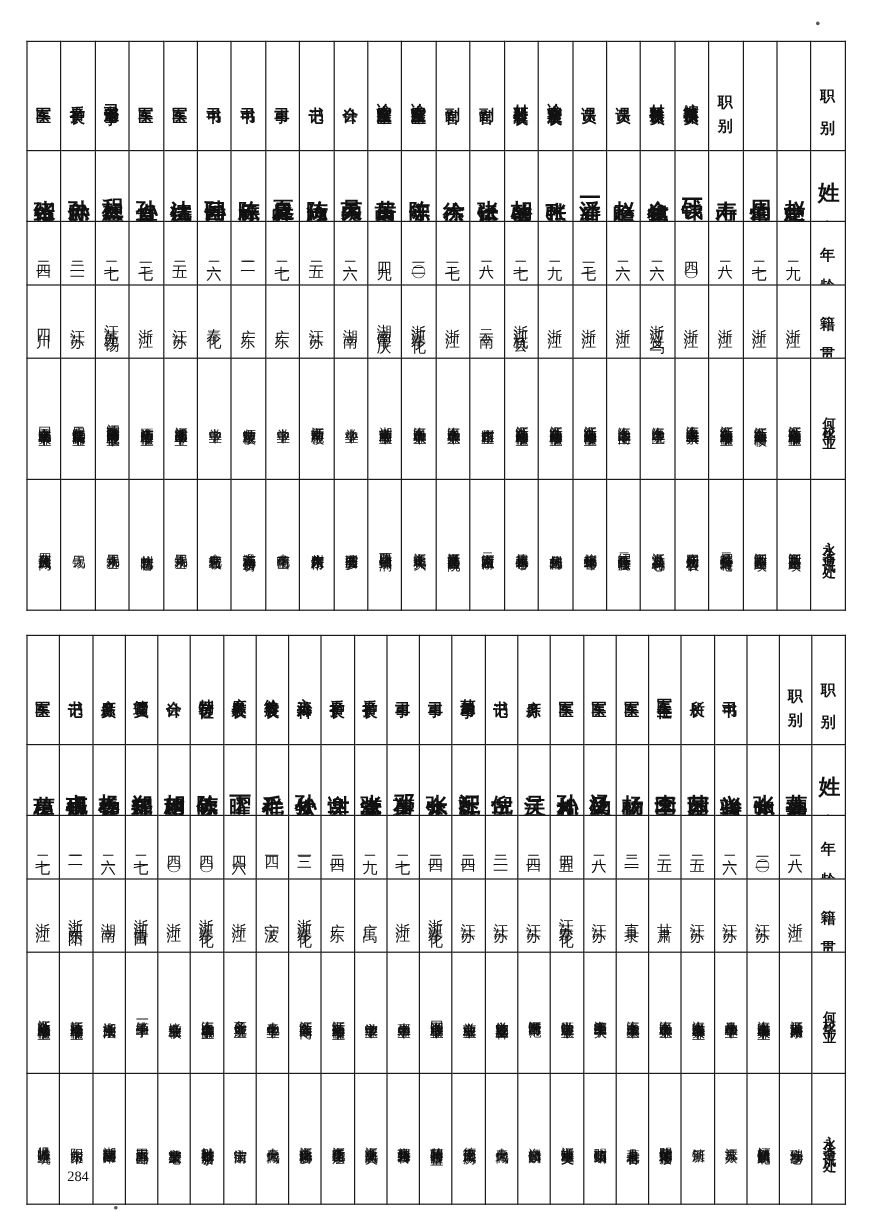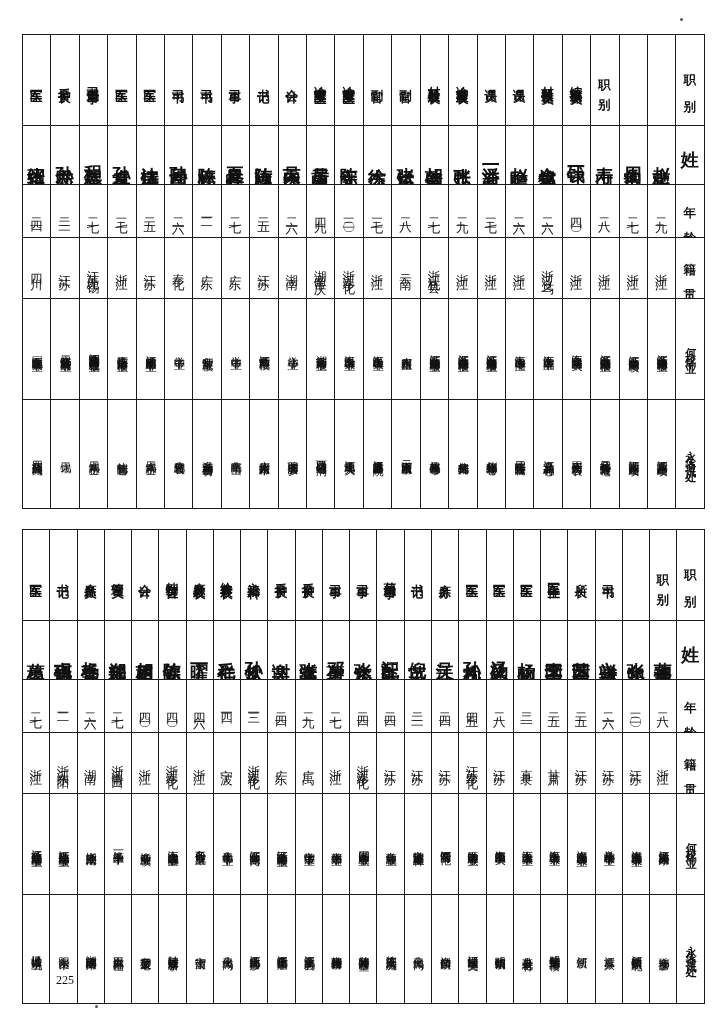--- a/index.html
+++ b/index.html
@@ -413,16 +413,16 @@
           <td><span class="cell-inner">柴明蛸第三庙转楼下</span></td>
           <td><span class="cell-inner">新河镇</span></td>
           <td><span class="cell-inner">江苏泰兴</span></td>
           <td><span class="cell-inner">新河镇门麟鳞镇北</span></td>
           <td><span class="cell-inner">瑞安小沙巷</span></td>
           <td class="label-col"><span class="cell-inner">永久通讯处</span></td>
         </tr>
     </tbody>
   </table>
 
-  <div class="page-number">225</div>
+  <div class="page-number">284</div>
   <div class="speck" style="left:95px; top:1005px;"></div>
   <div class="speck" style="left:680px; top:18px;"></div>
 </div>
 
 </body></html>

